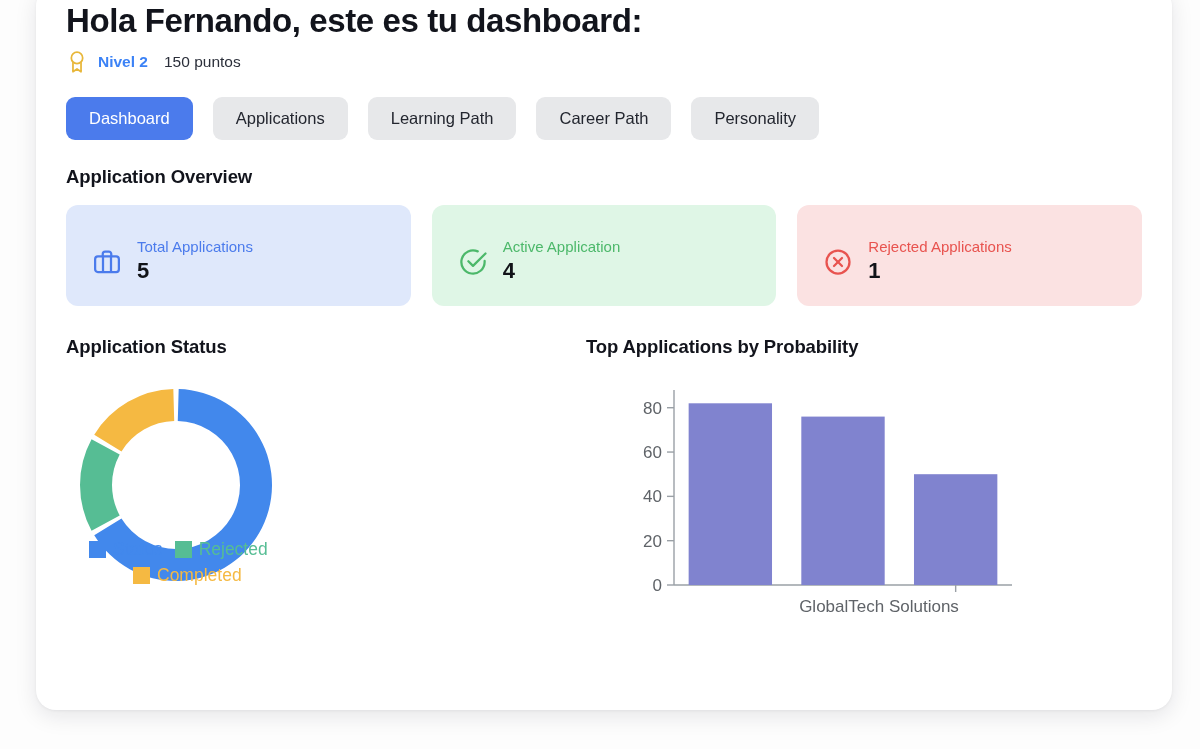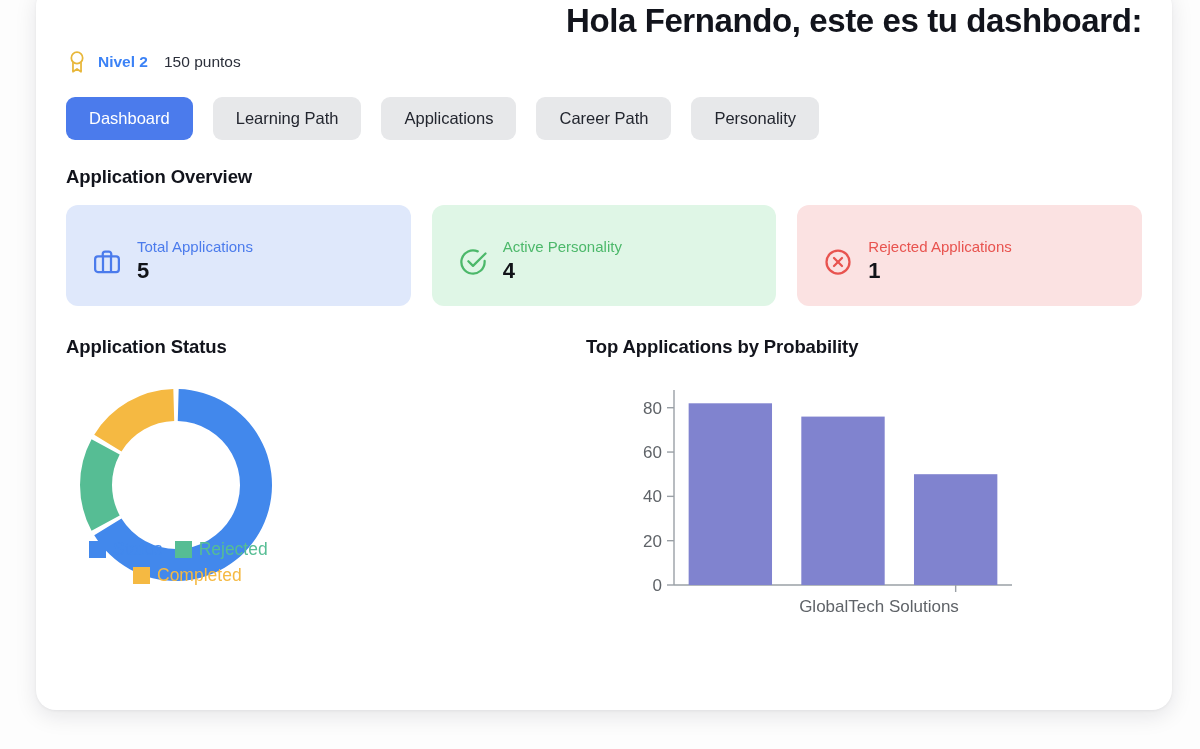--- a/index.html
+++ b/index.html
@@ -27,21 +27,20 @@
   }
   .card-inner { position: absolute; left: 30px; top: 14px; right: 30px; }
 
   .greeting {
     margin: 0;
     font-size: 33px;
     font-weight: 700;
     letter-spacing: -0.4px;
     color: #12141c;
     line-height: 1.25;
-    text-align: right;
   }
 
   .level-row {
     display: flex; align-items: center;
     margin-top: 8px;
     height: 26px;
   }
   .badge-icon { width: 22px; height: 24px; display:block; margin-right: 10px; }
   .level-label {
     font-size: 15.5px; font-weight: 700; color: #3b82f6;
@@ -149,22 +148,22 @@
             <circle cx="12" cy="8.5" r="6.2"></circle>
             <path d="M7.6 13.6 L7.6 23.6 L12 20.6 L16.4 23.6 L16.4 13.6"></path>
           </svg>
         </span>
         <span class="level-label">Nivel 2</span>
         <span class="level-points">150 puntos</span>
       </div>
 
       <div class="tabs">
         <button class="tab active">Dashboard</button>
+        <button class="tab">Applications</button>
         <button class="tab">Learning Path</button>
-        <button class="tab">Applications</button>
         <button class="tab">Career Path</button>
         <button class="tab">Personality</button>
       </div>
 
       <h2 class="section-title">Application Overview</h2>
 
       <div class="stats">
 
         <div class="stat blue">
           <span class="stat-icon">
@@ -182,21 +181,21 @@
         </div>
 
         <div class="stat green">
           <span class="stat-icon">
             <svg viewBox="0 0 24 24" width="30" height="30" fill="none" stroke="#4cb86a" stroke-width="1.8" stroke-linecap="round" stroke-linejoin="round">
               <path d="M21.3 11.1v.9a9.3 9.3 0 1 1-5.5-8.5"></path>
               <path d="M8.3 11.4 12 15.1 22 5.2"></path>
             </svg>
           </span>
           <span class="stat-text">
-            <span class="stat-label">Active Personality</span>
+            <span class="stat-label">Active Application</span>
             <span class="stat-value">4</span>
           </span>
         </div>
 
         <div class="stat red">
           <span class="stat-icon">
             <svg viewBox="0 0 24 24" width="30" height="30" fill="none" stroke="#e8534f" stroke-width="1.8" stroke-linecap="round" stroke-linejoin="round">
               <circle cx="12" cy="12" r="9.2"></circle>
               <path d="M15.2 8.8 8.8 15.2"></path>
               <path d="M8.8 8.8 15.2 15.2"></path>

